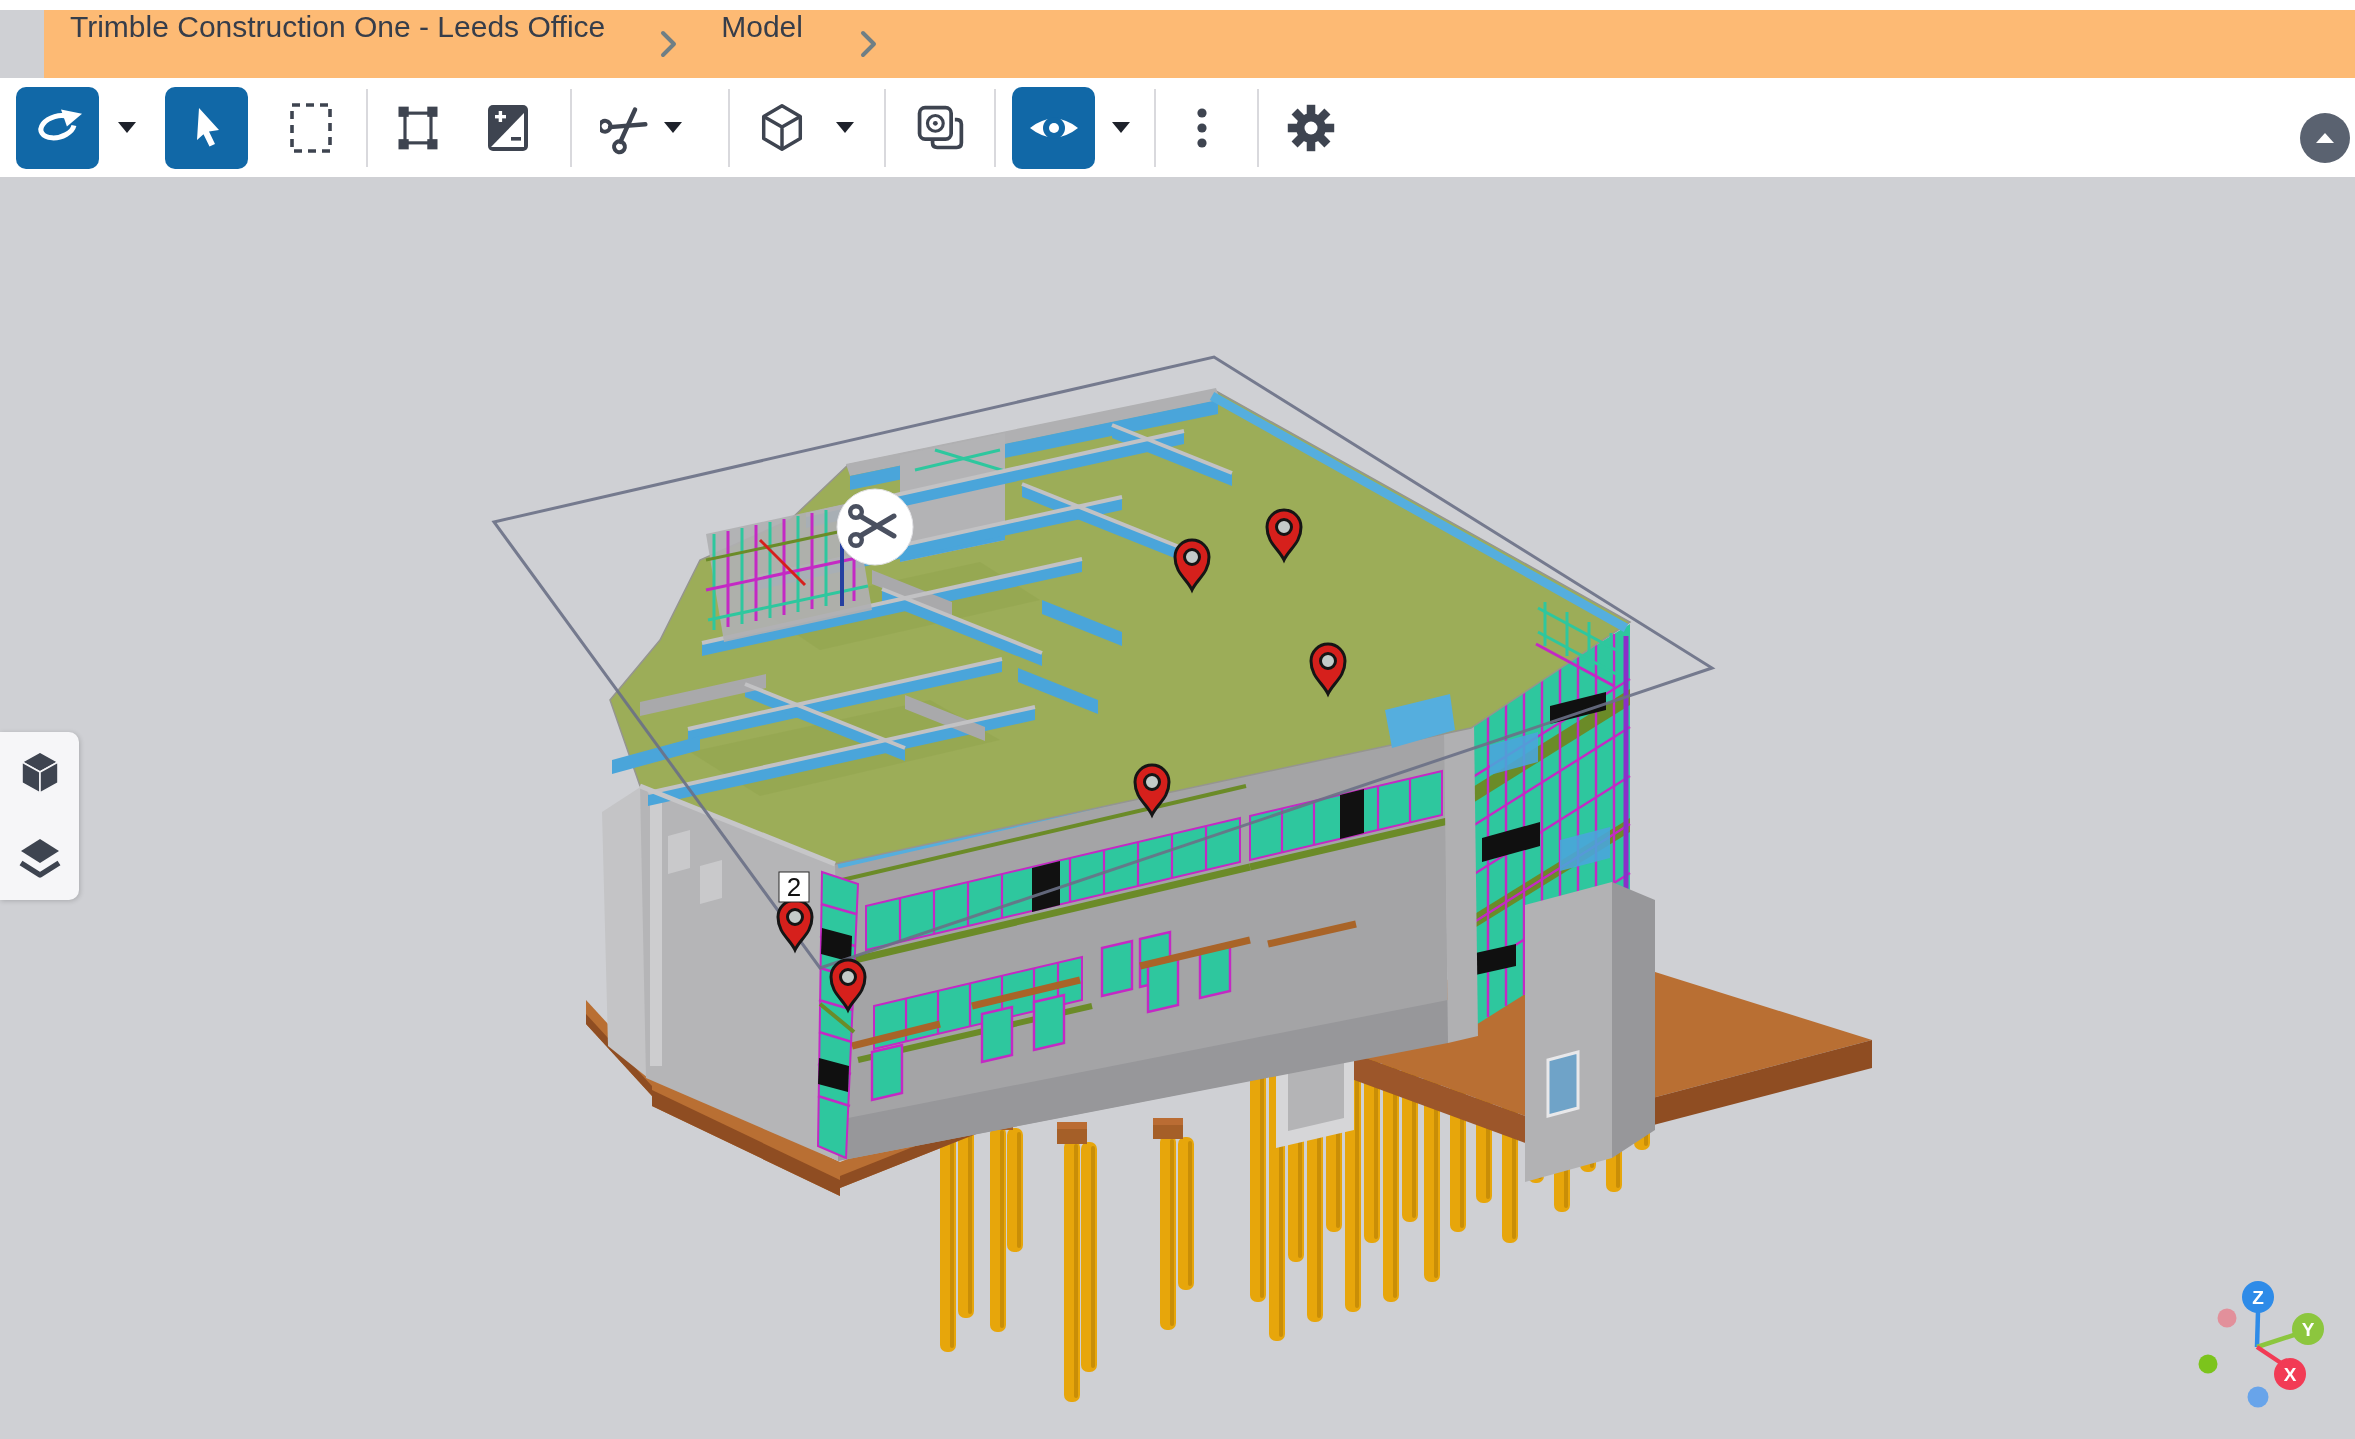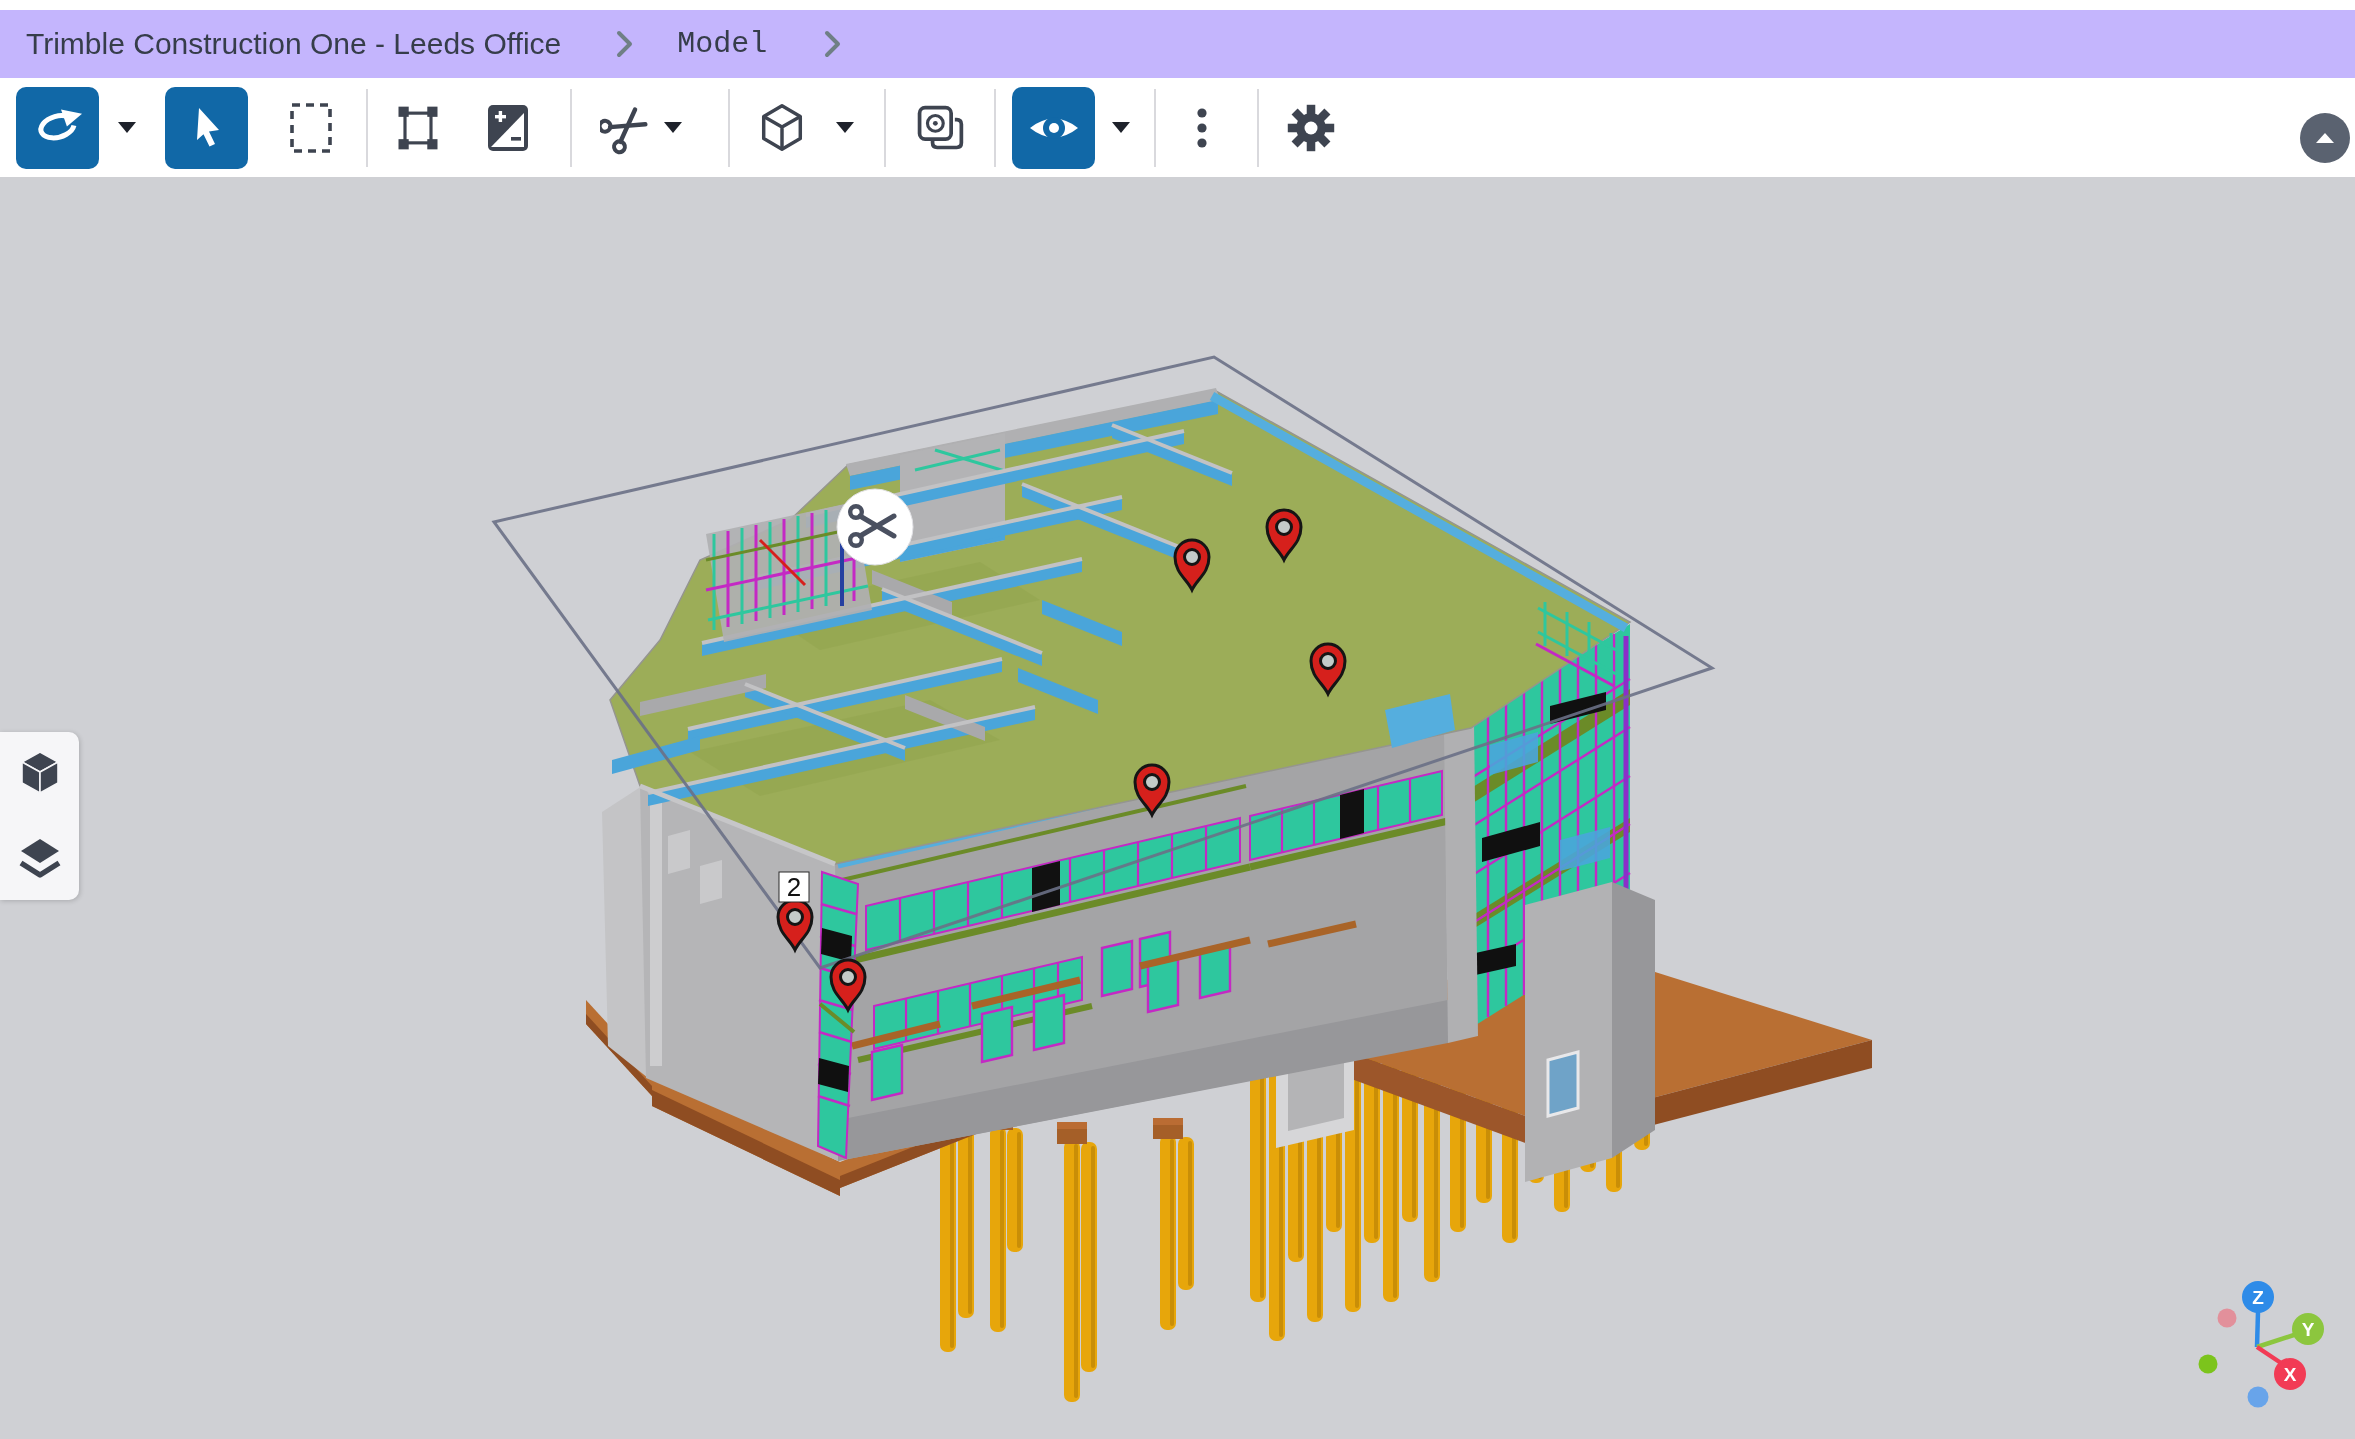--- a/index.html
+++ b/index.html
@@ -1,22 +1,22 @@
 <!DOCTYPE html>
 <html><head>
 <meta charset="utf-8">
 <style>
   html,body{margin:0;padding:0;width:2355px;height:1439px;overflow:hidden;
     font-family:"Liberation Sans",sans-serif;background:#CFD0D4;}
   .topstrip{height:10px;background:#FFFFFF;}
-  .breadcrumb{height:68px;background:#c4b5fd;display:flex;align-items:center;
-    padding-left:26px;font-size:30px;color:#363D4A;}
+  .breadcrumb{height:68px;background:#fdba74;display:flex;
+    padding-left:26px;font-size:30px;color:#363D4A;margin-left:44px;}
   .crumb{cursor:default;}
   .crumb-chev{margin-left:54px;display:flex;align-items:center;}
-  .crumb-page{margin-left:42px;font-family:Liberation Mono, monospace;}
+  .crumb-page{margin-left:42px;}
   .crumb-chev2{margin-left:56px;display:flex;align-items:center;}
   .toolbar{height:99px;background:#FFFFFF;display:flex;align-items:center;position:relative;}
   .tbtn{width:83px;height:82px;border-radius:10px;display:flex;align-items:center;
     justify-content:center;flex:0 0 auto;}
   .tbtn.active{background:#1168A7;}
   .ticon{width:52px;height:82px;display:flex;align-items:center;justify-content:center;flex:0 0 auto;}
   .caret{width:18px;height:82px;display:flex;align-items:center;justify-content:center;flex:0 0 auto;}
   .sep{width:2px;height:78px;background:#D9D9DD;flex:0 0 auto;}
   .collapse-btn{position:absolute;left:2300px;top:35px;width:50px;height:50px;border-radius:50%;
     background:#5A6270;display:flex;align-items:center;justify-content:center;}

